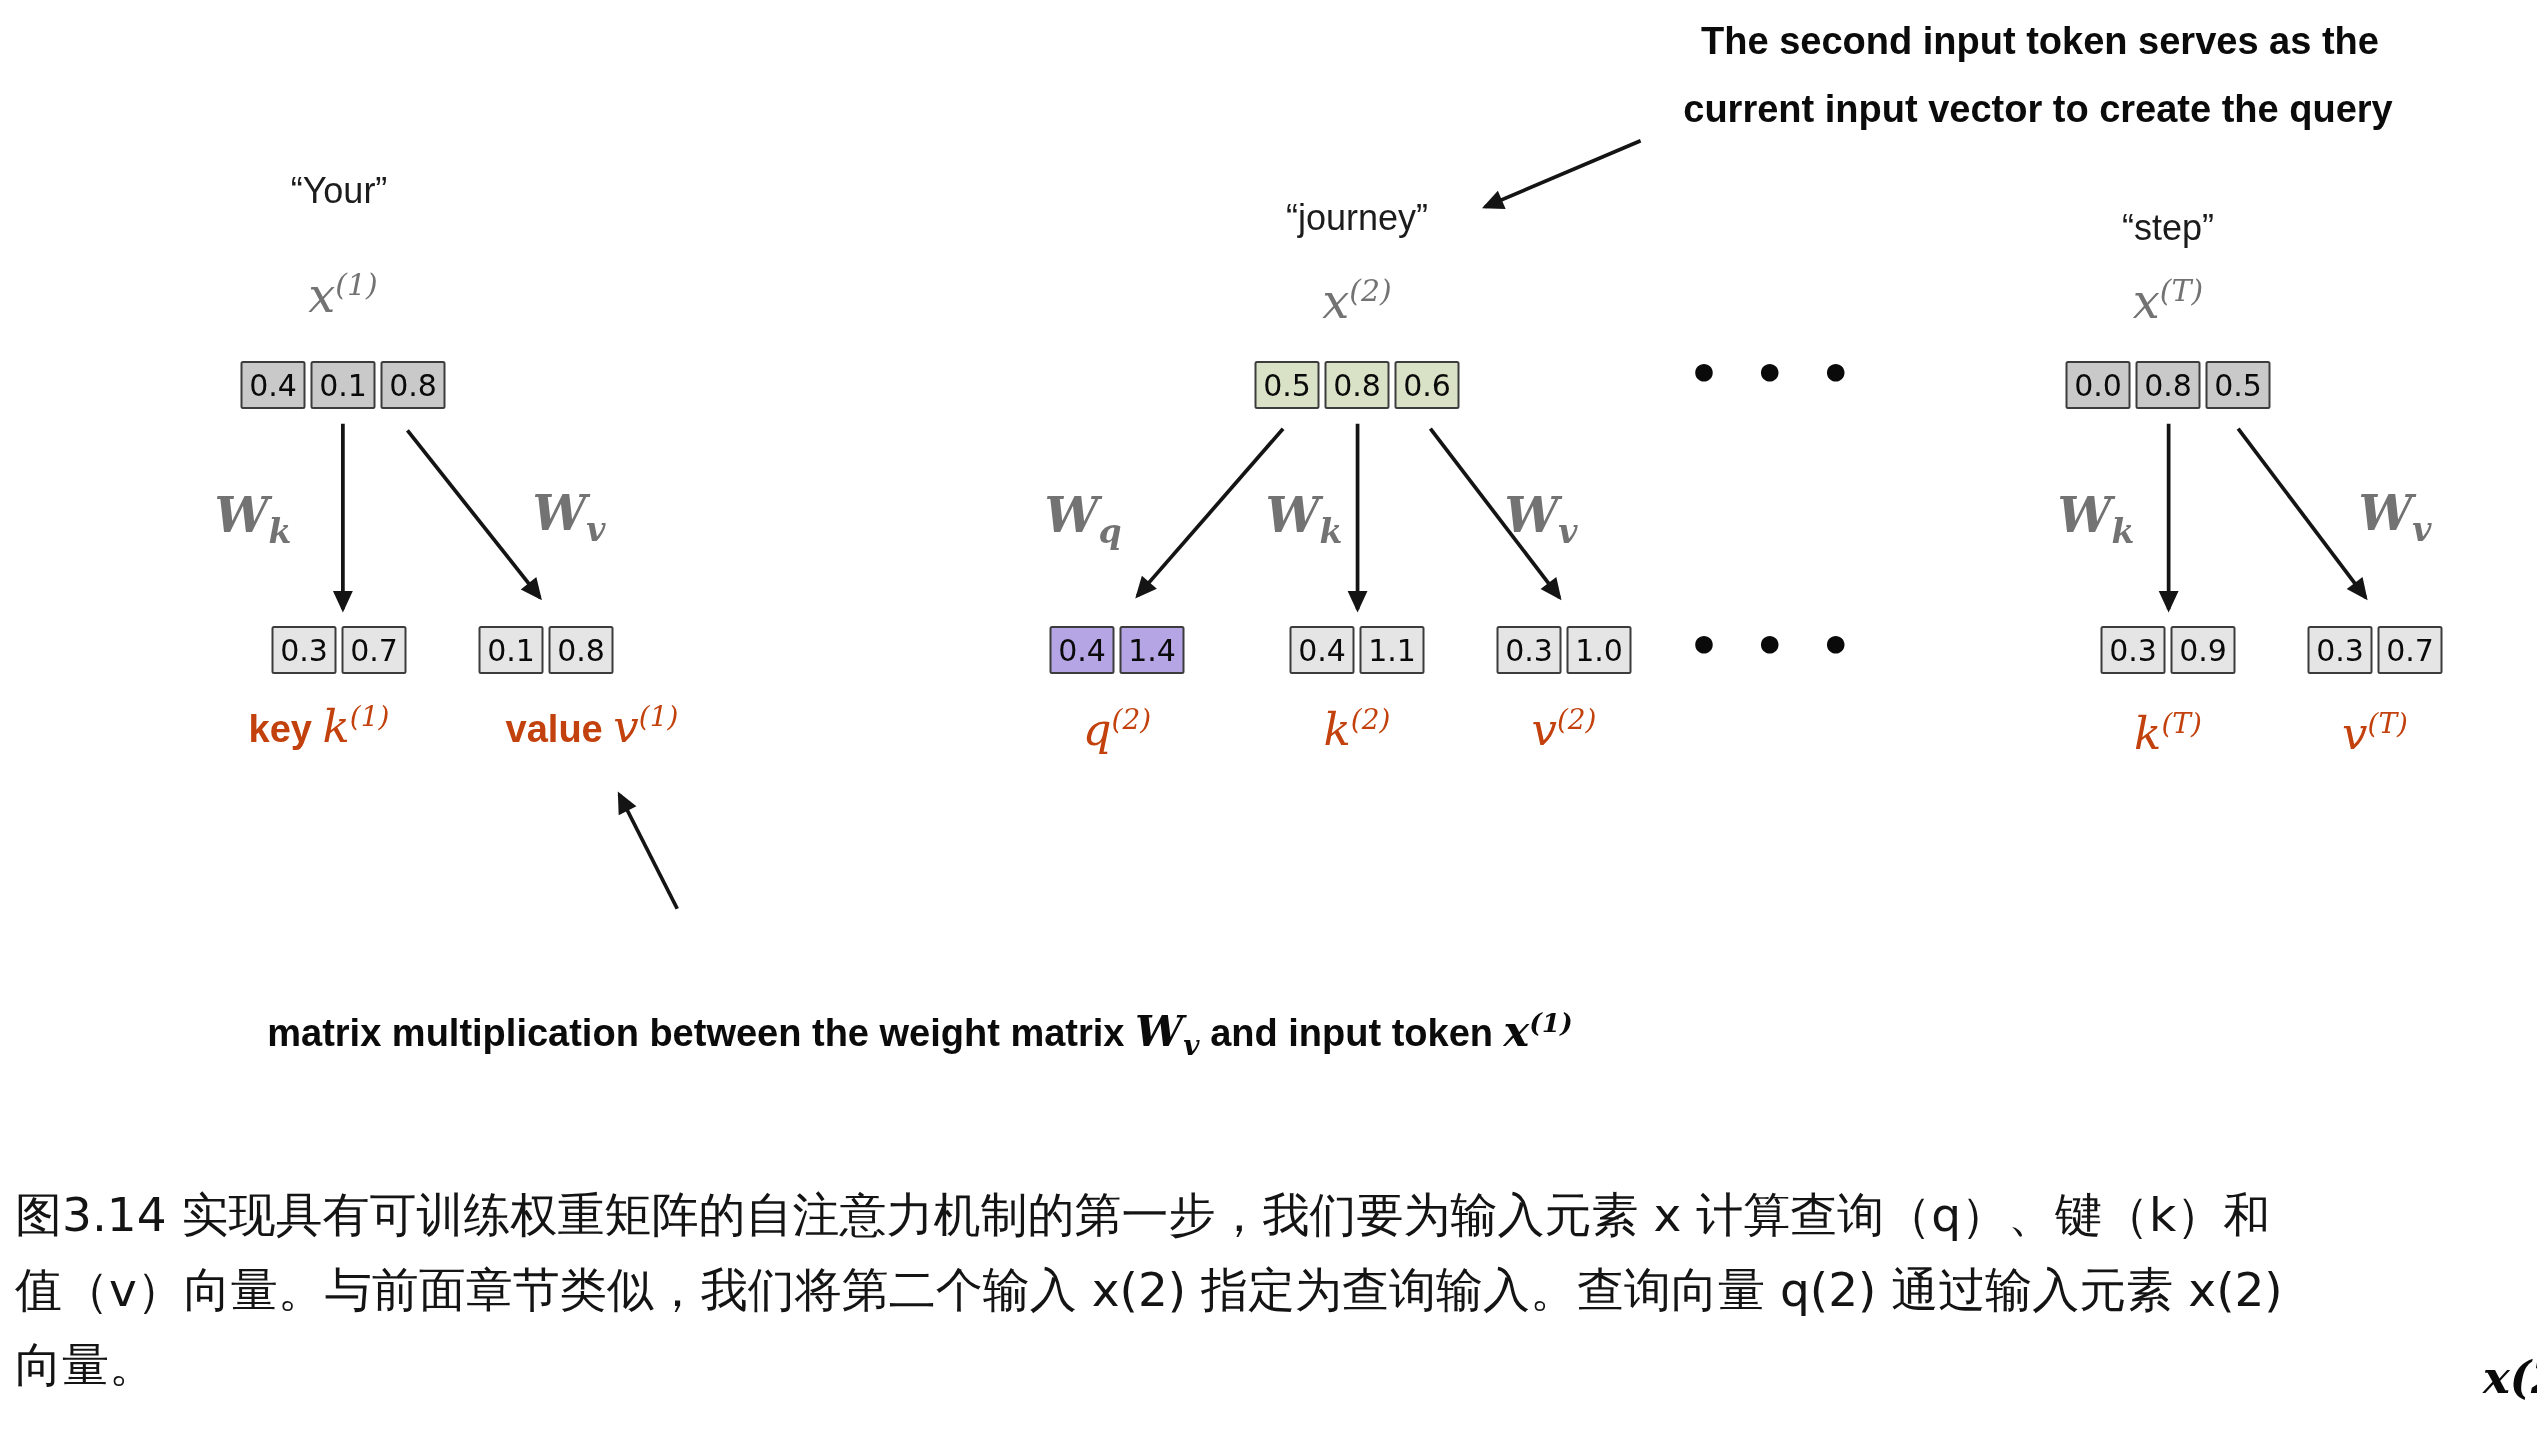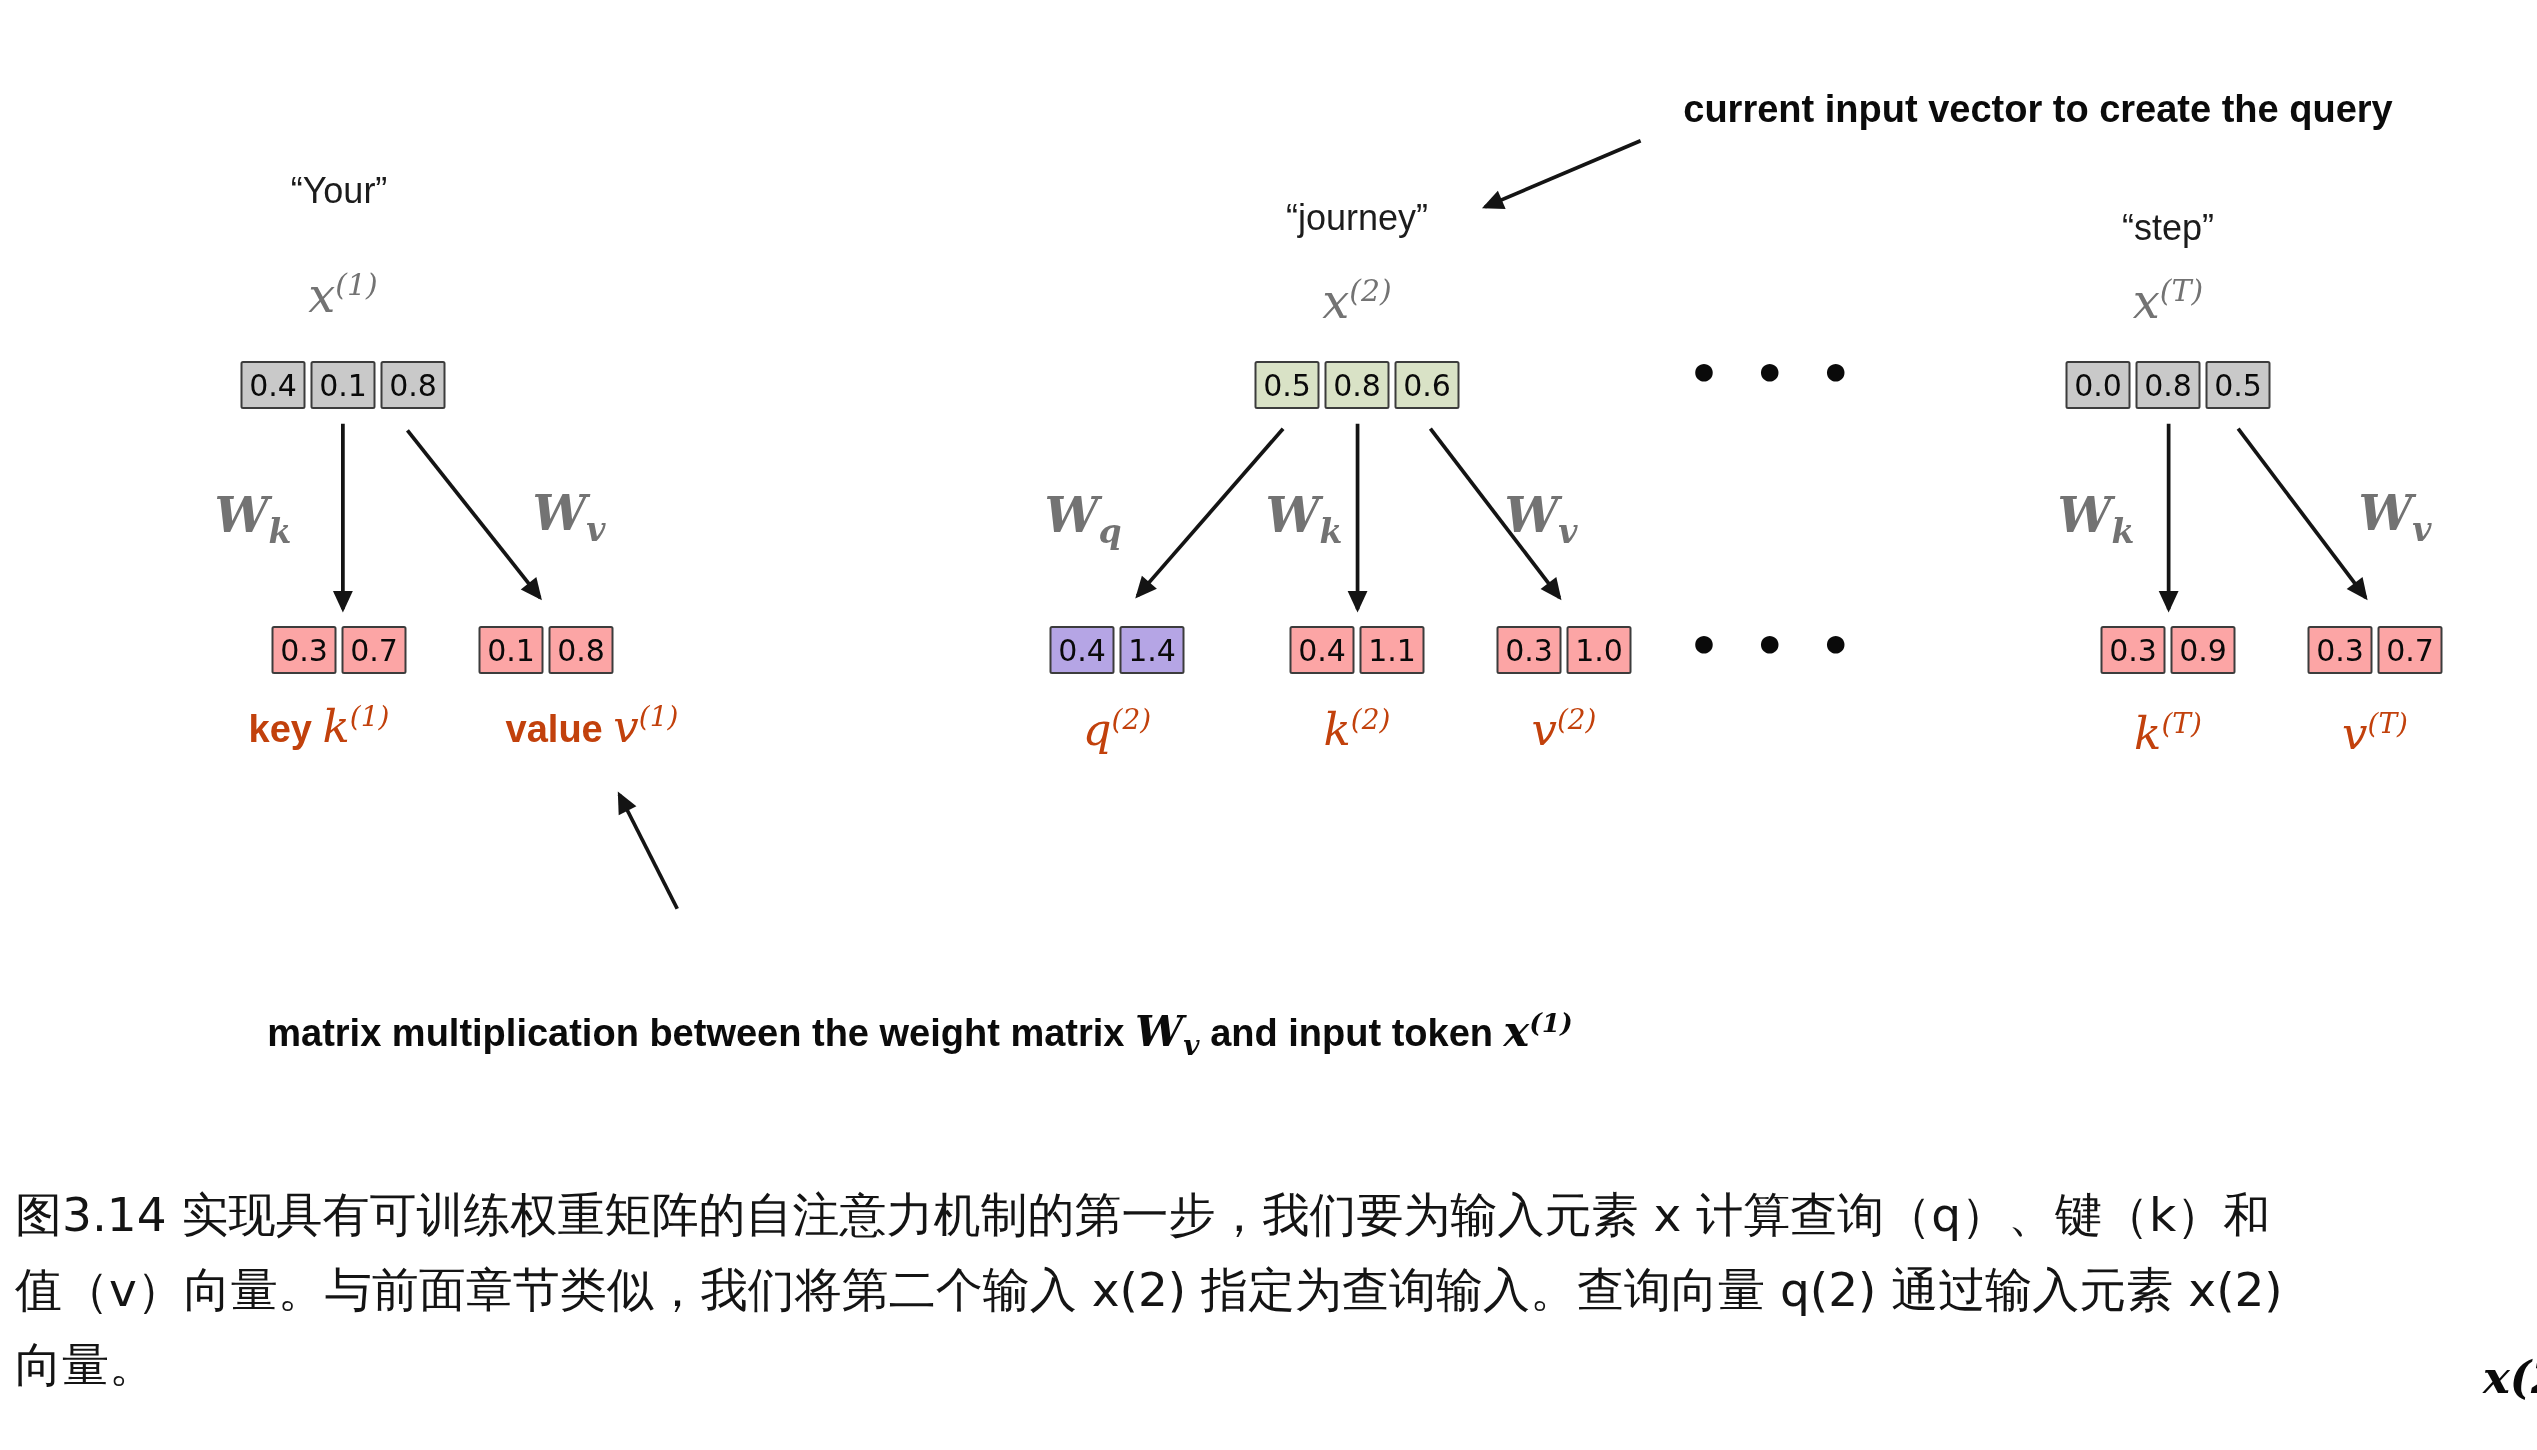--- a/index.html
+++ b/index.html
@@ -40,21 +40,21 @@
   }
   .boxrow { position: absolute; display: flex; gap: 5px; transform: translateX(-50%); }
   .vbox {
     width: 65px; height: 48px;
     border: 2.5px solid #3c3c3c; border-radius: 2.5px;
     display: flex; align-items: center; justify-content: center;
     font-family: "DejaVu Sans", sans-serif; font-size: 30px; color: #0a0a0a;
   }
   .gray    { background: #c9c9c9; }
   .green   { background: #d9e2c6; }
-  .lpurple { background: #fca5a5; }
+  .lpurple { background: #e5e5e5; }
   .dpurple { background: #b5a5e5; }
 
   .ann {
     position: absolute; transform: translateX(-50%);
     font-family: "Liberation Sans", sans-serif;
     font-weight: 700; font-size: 38px; color: #0b0b0b; white-space: nowrap;
   }
   .ann .mi {
     font-family: "DejaVu Serif", serif;
     font-style: italic; font-weight: 700; font-size: 43px;
@@ -94,20 +94,21 @@
     <line class="al" x1="492" y1="520" x2="652" y2="722"></line>
     <line class="al" x1="1550" y1="518" x2="1374" y2="720"></line>
     <line class="al" x1="1640" y1="512" x2="1640" y2="736"></line>
     <line class="al" x1="1728" y1="518" x2="1884" y2="722"></line>
     <line class="al" x1="2620" y1="512" x2="2620" y2="736"></line>
     <line class="al" x1="2704" y1="518" x2="2858" y2="722"></line>
     <line class="al" x1="1982" y1="170" x2="1794" y2="250"></line>
     <line class="al" x1="818" y1="1098" x2="748" y2="960"></line>
   </svg>
 
+  <div class="ann" style="left:2040px; top:20px;">The second input token serves as the</div>
   <div class="ann" style="left:2038px; top:88px;">current input vector to create the query</div>
 
   <div class="word" style="left:339px; top:170px;">“Your”</div>
   <div class="math xlab" style="left:343px; top:267px;"><span>x</span><sup>(1)</sup></div>
   <div class="boxrow" style="left:343px; top:361px;">
     <span class="vbox gray">0.4</span>
     <span class="vbox gray">0.1</span>
     <span class="vbox gray">0.8</span>
   </div>
   <div class="math wlab" style="left:253px; top:487px;"><span>W</span><sub>k</sub></div>

